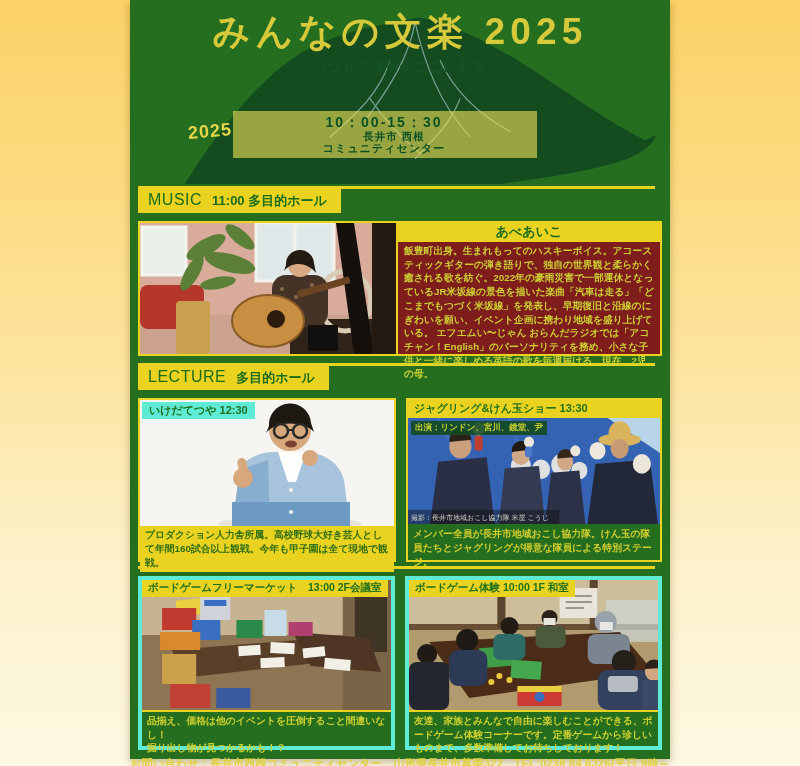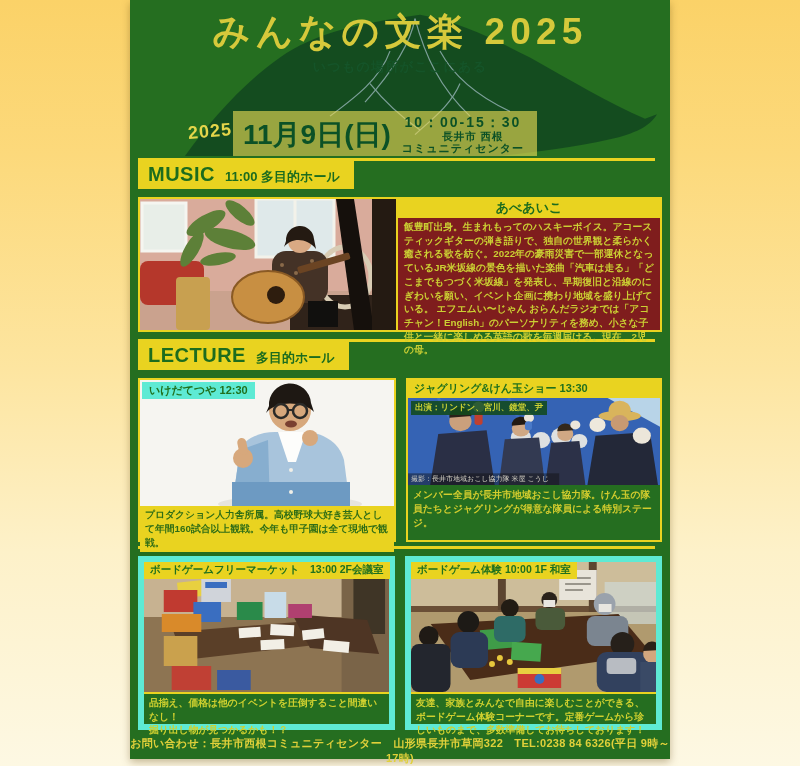--- a/index.html
+++ b/index.html
@@ -4,42 +4,42 @@
 <style>
   html,body{margin:0;padding:0;}
   body{
     width:800px;height:766px;position:relative;overflow:hidden;
     background:linear-gradient(180deg,#fbd268 0%,#fcd97b 20%,#fde5a0 48%,#fdf1c9 72%,#fdf8e3 100%);
     font-family:"Liberation Sans","DejaVu Sans",sans-serif;
   }
   .poster{position:absolute;left:130px;top:0;width:540px;height:759px;background:#256e20;
     box-shadow:0 3px 8px rgba(90,60,0,.35);}
   
-  .header{position:relative;width:100%;height:156px;overflow:hidden;}
+  .header{position:relative;width:100%;height:184px;overflow:hidden;}
   .mountain{position:absolute;left:0;top:0;width:100%;height:100%;z-index:1;}
   .title{position:relative;z-index:2;margin:0;padding-top:7px;text-align:center;
     font-size:37px;font-weight:bold;color:#d6c93b;letter-spacing:.14em;white-space:nowrap;}
   .subtitle{position:relative;z-index:2;text-align:center;color:#155429;font-weight:bold;
     font-size:13px;letter-spacing:.1em;line-height:1.5;}
   .subtitle.first{margin-top:7px;}
   .date-area{position:absolute;z-index:3;left:0;top:111px;width:100%;height:47px;}
   .year{position:absolute;left:58px;top:10px;color:#e4d54a;font-size:18px;font-weight:bold;
     transform:rotate(-5deg);letter-spacing:1px;}
   .band{position:absolute;left:103px;top:0;width:304px;height:47px;
     background:rgba(235,220,85,.62);display:flex;align-items:center;}
   .band-date{font-size:28px;font-weight:bold;color:#0b5126;padding-left:10px;white-space:nowrap;}
   .band-right{flex:1;text-align:center;color:#0b5126;font-weight:bold;line-height:1.15;padding-right:2px;}
   .band-time{font-size:14px;letter-spacing:2px;}
   .band-venue1{font-size:10.5px;letter-spacing:1px;padding-left:20px;}
   .band-venue2{font-size:11px;letter-spacing:1px;}
   
   .rule{height:3px;background:#e9d320;margin:0 15px 0 8px;}
   .section-chip{display:inline-flex;align-items:baseline;gap:10px;background:#e9d320;
     color:#1c6c1e;padding:2px 14px 3px 10px;margin-left:8px;}
-  .section-chip .en{font-size:20px;font-weight:700;letter-spacing:.5px;}
+  .section-chip .en{font-size:16px;font-weight:400;letter-spacing:.5px;}
   .section-chip .jp{font-size:13px;font-weight:bold;}
   .music-section{margin-top:2px;}
   .lecture-section{margin-top:7px;}
   
   .music-box{margin:8px 8px 0;border:2px solid #e9d320;display:flex;height:131px;background:#7f1d1d;}
   .music-photo{width:256px;flex:none;}
   .music-photo svg,.talk-photo svg,.jug-photo-wrap svg,.bg-photo-wrap svg{display:block;width:100%;height:100%;}
   .music-right{flex:1;border-left:2px solid #e9d320;display:flex;flex-direction:column;min-width:0;}
   .music-name{background:#e9d320;color:#1c6c1e;font-weight:bold;font-size:13px;text-align:center;padding:0 0 1px;}
   .music-bio{padding:2px 6px;color:#cbcf33;font-size:9.8px;line-height:1.4;font-weight:bold;}
@@ -48,29 +48,29 @@
   .talk-card{width:258px;flex:none;height:164px;border:2px solid #e9d320;background:#f6f5f1;
     position:relative;display:flex;flex-direction:column;box-sizing:border-box;}
   .talk-photo{height:126px;flex:none;}
   .talk-chip{position:absolute;top:2px;left:2px;background:#5eead4;color:#20701d;
     font-size:11px;font-weight:bold;padding:1px 7px;z-index:2;}
   .talk-caption{background:#e9d320;color:#2f6d16;font-size:9.8px;font-weight:bold;
     padding:2px 5px;line-height:1.42;flex:1;}
   .jug-card{flex:1;height:164px;border:2px solid #e9d320;background:#256e20;
     display:flex;flex-direction:column;box-sizing:border-box;min-width:0;}
   .jug-chip{background:#e9d320;color:#20701d;font-size:11px;font-weight:bold;padding:1px 6px 2px;white-space:nowrap;}
-  .jug-photo-wrap{position:relative;height:87px;flex:none;border-radius:8px;}
+  .jug-photo-wrap{position:relative;height:106px;flex:none;border-radius:8px;}
   .jug-cast{position:absolute;top:3px;left:3px;background:rgba(18,74,28,.88);color:#cdd134;
     font-size:8.5px;font-weight:bold;padding:1px 4px;}
   .jug-credit{position:absolute;bottom:1px;left:3px;color:#d8d4c8;font-size:7px;}
   .jug-desc{flex:1;color:#d2cc2e;font-size:9.8px;font-weight:bold;padding:3px 5px;line-height:1.45;}
   .mid-rule{margin:4px 15px 0 8px;height:3px;background:#e9d320;}
   
   .bottom-row{display:flex;gap:10px;margin:7px 8px 0;}
-  .bg-card{flex:1;height:174px;border:6px solid #5eead4;background:#256e20;
+  .bg-card{flex:1;height:174px;border:4px solid #5eead4;background:#256e20;
     display:flex;flex-direction:column;box-sizing:border-box;min-width:0;}
   .bg-photo-wrap{position:relative;height:130px;flex:none;}
   .bg-chip{position:absolute;top:0;left:0;background:#e9d320;color:#20701d;
     font-size:10.5px;font-weight:bold;padding:1px 6px 2px;white-space:nowrap;z-index:2;}
   .bg-desc{flex:1;border-top:2px solid #e9d320;color:#cfd02f;font-size:9.8px;
     font-weight:bold;padding:2px 5px;line-height:1.4;}
   .footer{margin-top:6px;text-align:center;color:#e0d03a;font-size:11px;font-weight:bold;letter-spacing:.3px;}
 </style>
 </head>
 <body>
@@ -89,21 +89,20 @@
         <path d="M310 55 C 325 85,350 105,380 120"></path>
         <path d="M240 90 C 255 110,270 125,290 140"></path>
         <path d="M330 90 C 320 115,300 130,285 145"></path>
       </g>
     </svg>
     <div class="title">みんなの文楽 2025</div>
     <div class="subtitle">いつもの場所がここにある</div>
     <div class="date-area">
       <span class="year">2025</span>
       <div class="band">
-        <span class="band-date">11月9日(日)</span>
         <span class="band-right">
           <span class="band-time" style="display:block">10：00-15：30</span>
           <span class="band-venue1" style="display:block">長井市 西根</span>
           <span class="band-venue2" style="display:block">コミュニティセンター</span>
         </span>
       </div>
     </div>
   </div>
 
   <div class="music-section">

